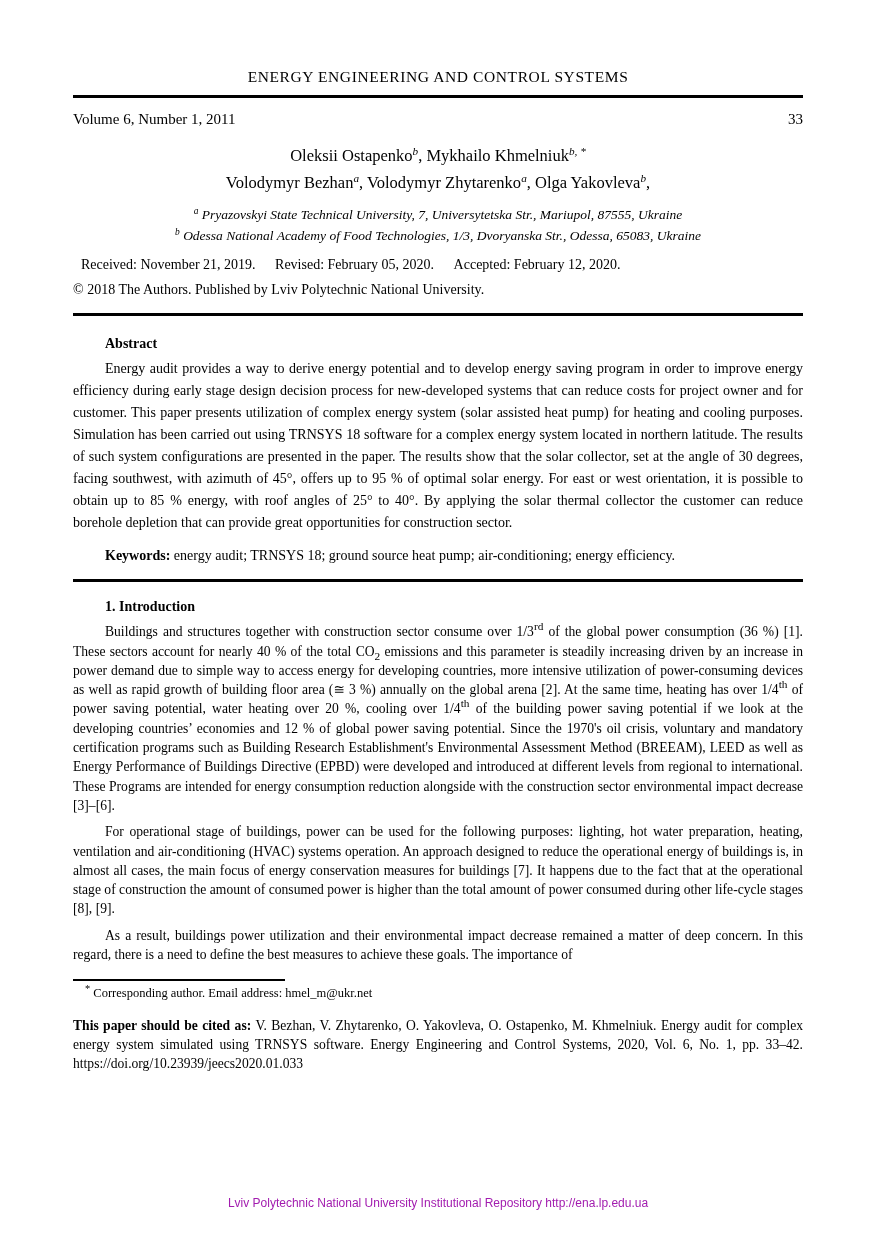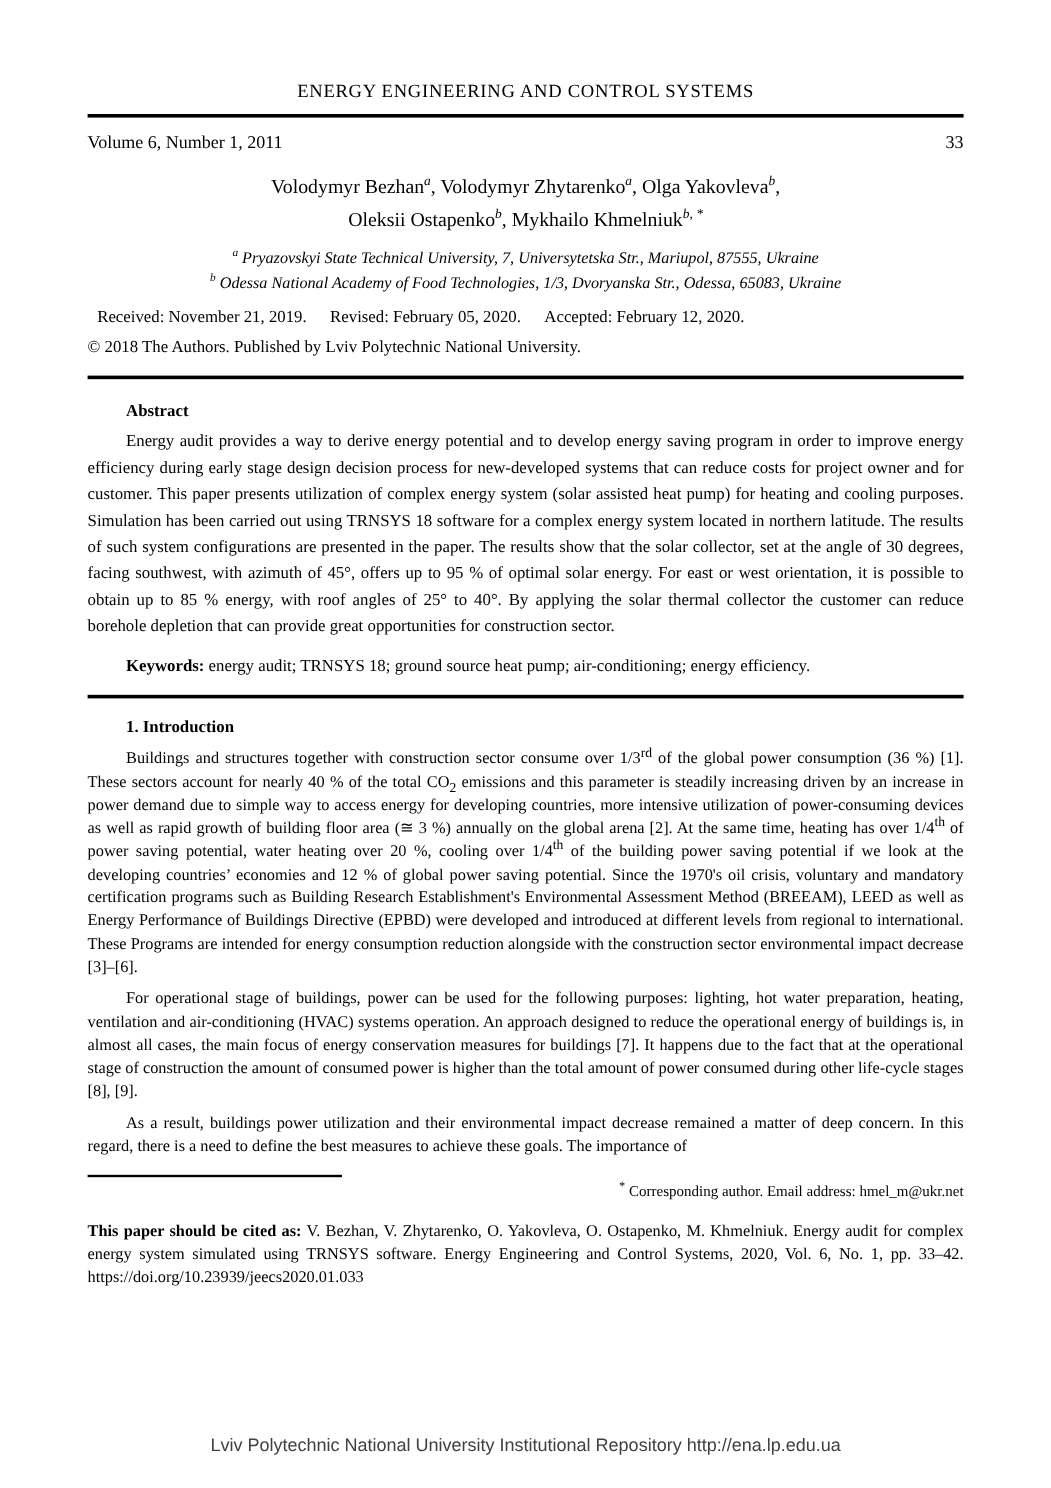--- a/index.html
+++ b/index.html
@@ -94,59 +94,58 @@
   }
   .footnote-rule {
     width: 212px;
     height: 1.5px;
     background: #000;
     margin-top: 15px;
   }
   .footnote {
     margin: 5px 0 0 12px;
     font-size: 12.5px;
-    text-align: right;
   }
   .citation {
     margin: 15px 0 0 0;
     font-size: 13.6px;
     line-height: 19.3px;
     text-align: justify;
   }
   .page-footer {
     position: absolute;
     left: 0;
     right: 0;
     top: 1196px;
     text-align: center;
     font-family: "Liberation Sans", "DejaVu Sans", sans-serif;
-    font-size: 15px;
-    color: #404040;
+    font-size: 12px;
+    color: #a21caf;
   }
   sup, sub { line-height: 0; }
 </style>
 </head>
 <body>
 
 <div class="page">
   <div class="content">
 
     <div class="journal-header">ENERGY ENGINEERING AND CONTROL SYSTEMS</div>
 
     <div class="rule-thick"></div>
 
     <div class="volume-row">
       <span>Volume 6, Number 1, 2011</span>
       <span>33</span>
     </div>
 
 
     <div class="authors">
+      <div class="authors-line"><span>Oleksii Ostapenko</span><sup>b</sup><span>, Mykhailo Khmelniuk</span><sup>b, *</sup></div>
       <div class="authors-line"><span>Volodymyr Bezhan</span><sup>a</sup><span>, Volodymyr Zhytarenko</span><sup>a</sup><span>, Olga Yakovleva</span><sup>b</sup><span>,</span></div>
-      <div class="authors-line"><span>Oleksii Ostapenko</span><sup>b</sup><span>, Mykhailo Khmelniuk</span><sup>b, *</sup></div>
     </div>
 
     <div class="affiliations">
       <div class="affiliation"><sup>a</sup><span> Pryazovskyi State Technical University, 7, Universytetska Str., Mariupol, 87555, Ukraine</span></div>
       <div class="affiliation"><sup>b</sup><span> Odessa National Academy of Food Technologies, 1/3, Dvoryanska Str., Odessa, 65083, Ukraine</span></div>
     </div>
 
     <div class="dates">
       <span>Received: November 21, 2019.</span>
       <span>Revised: February 05, 2020.</span>

